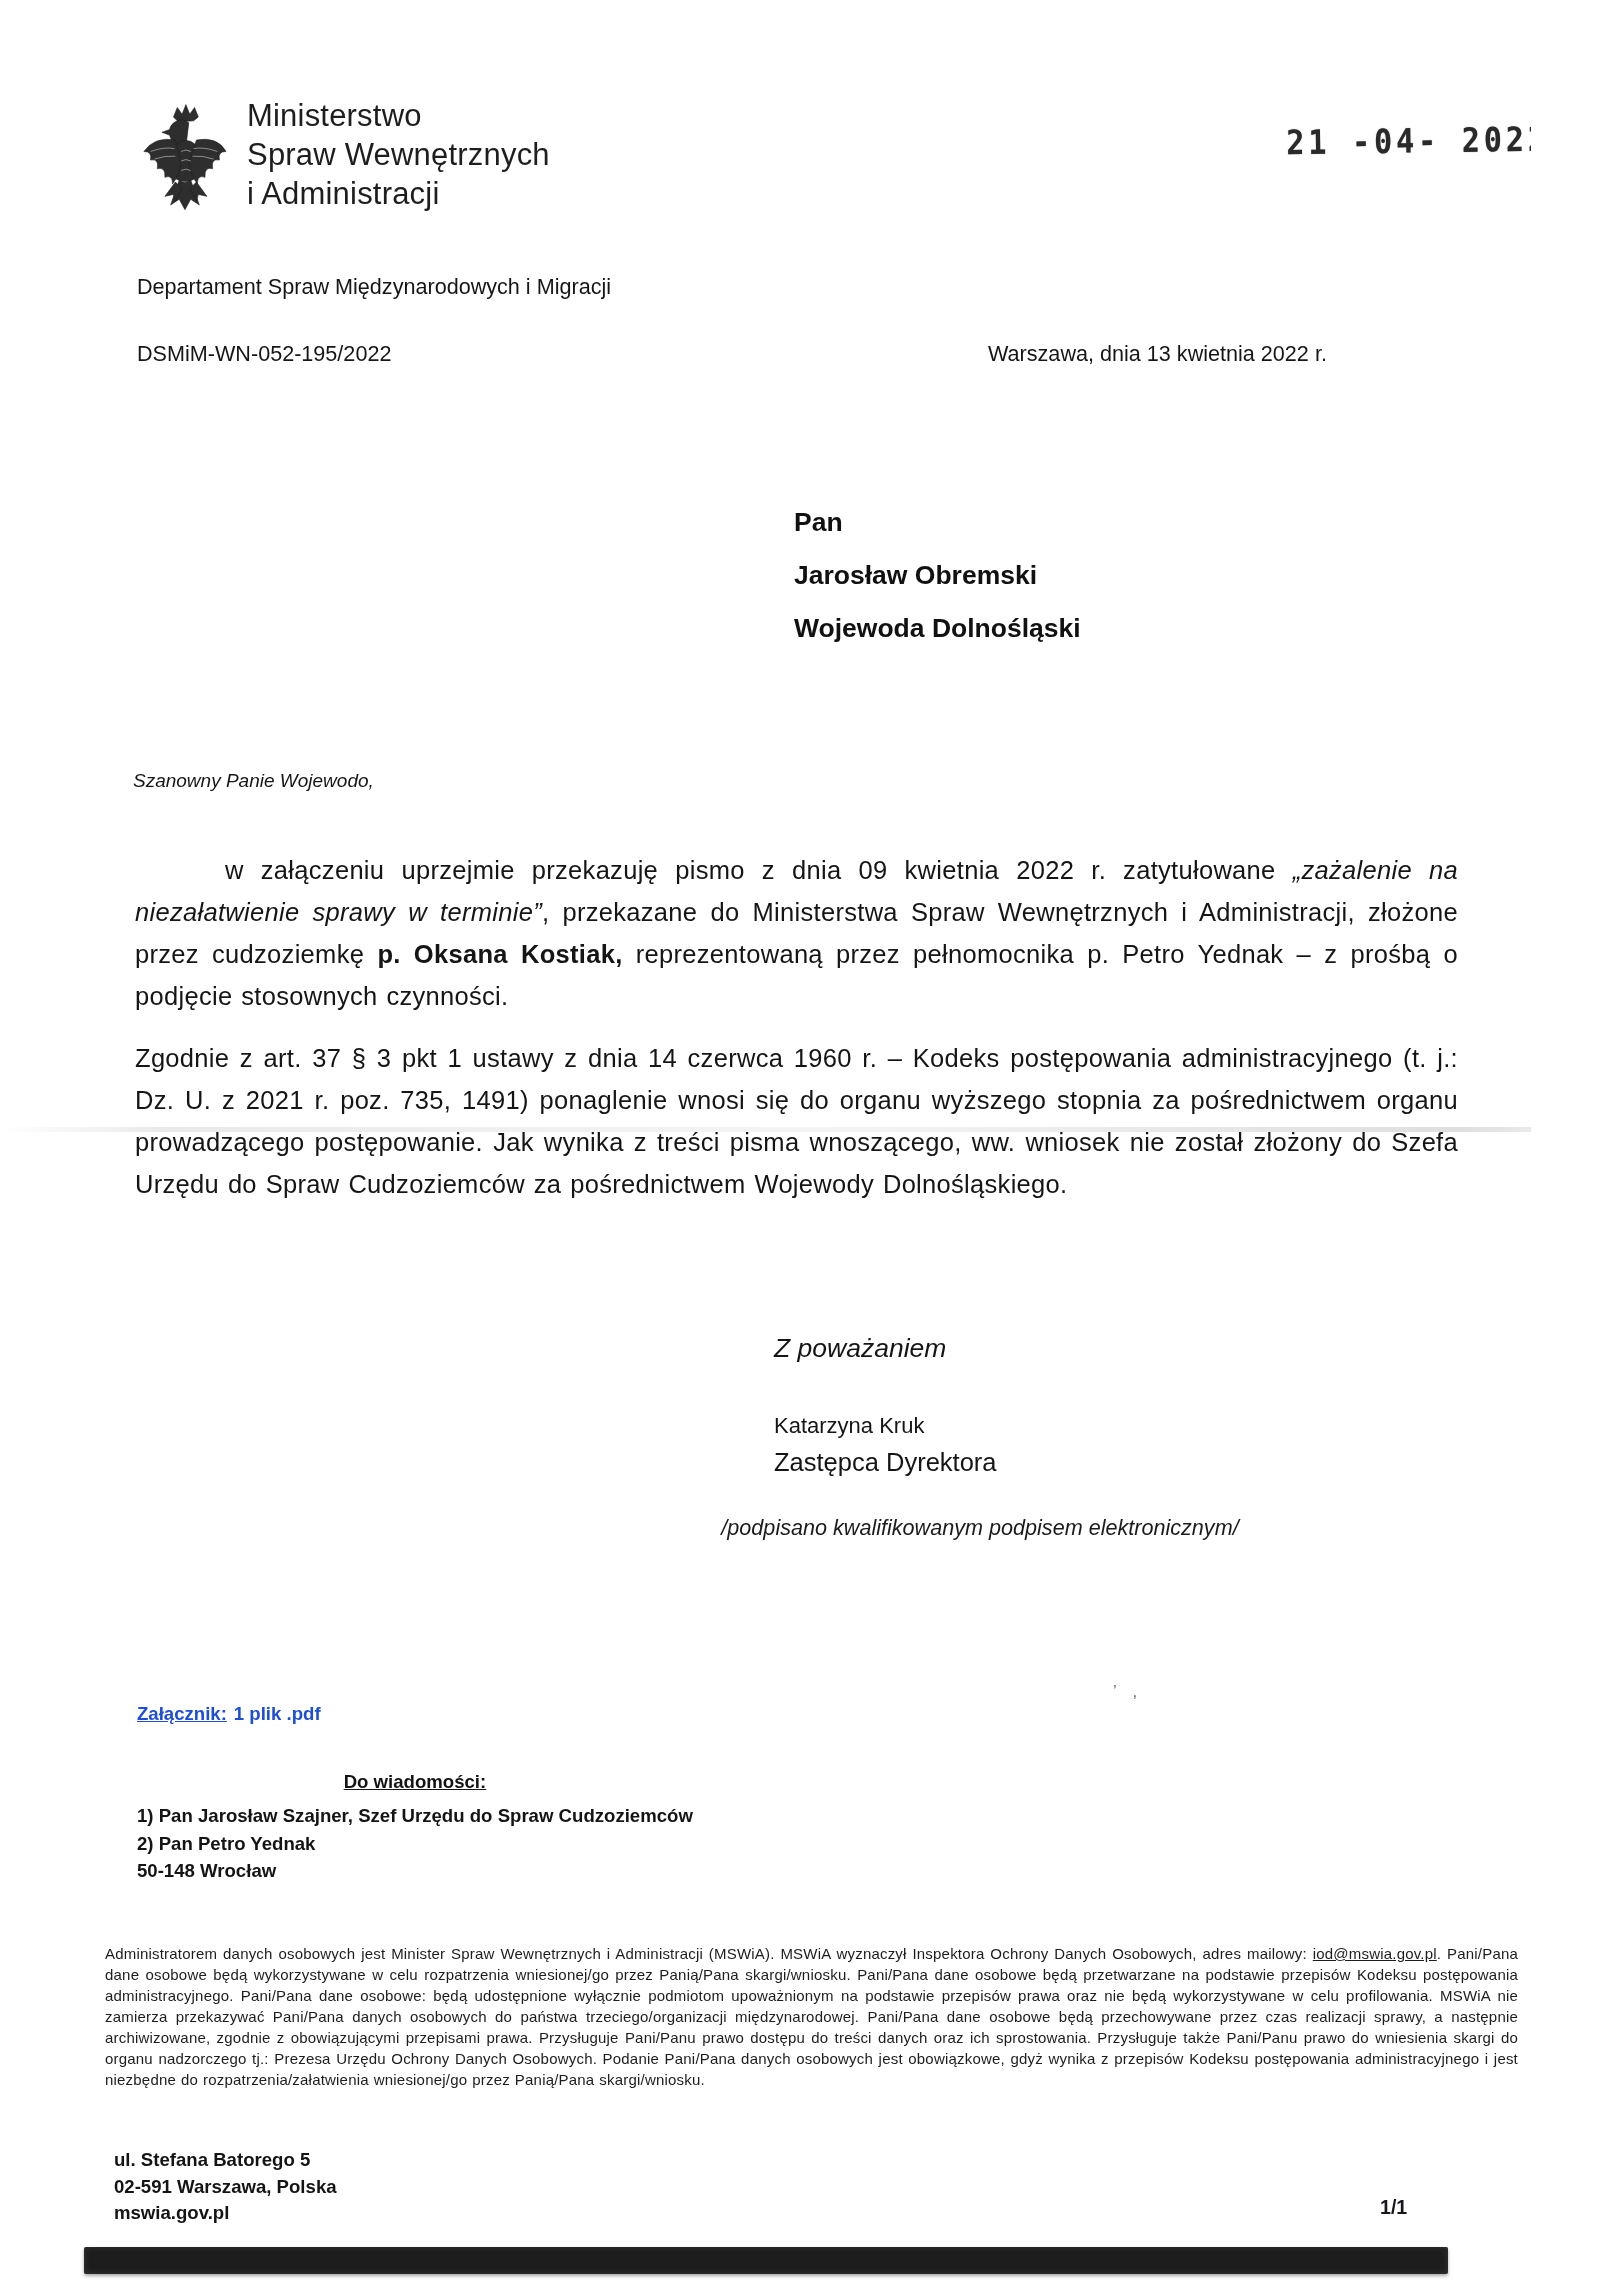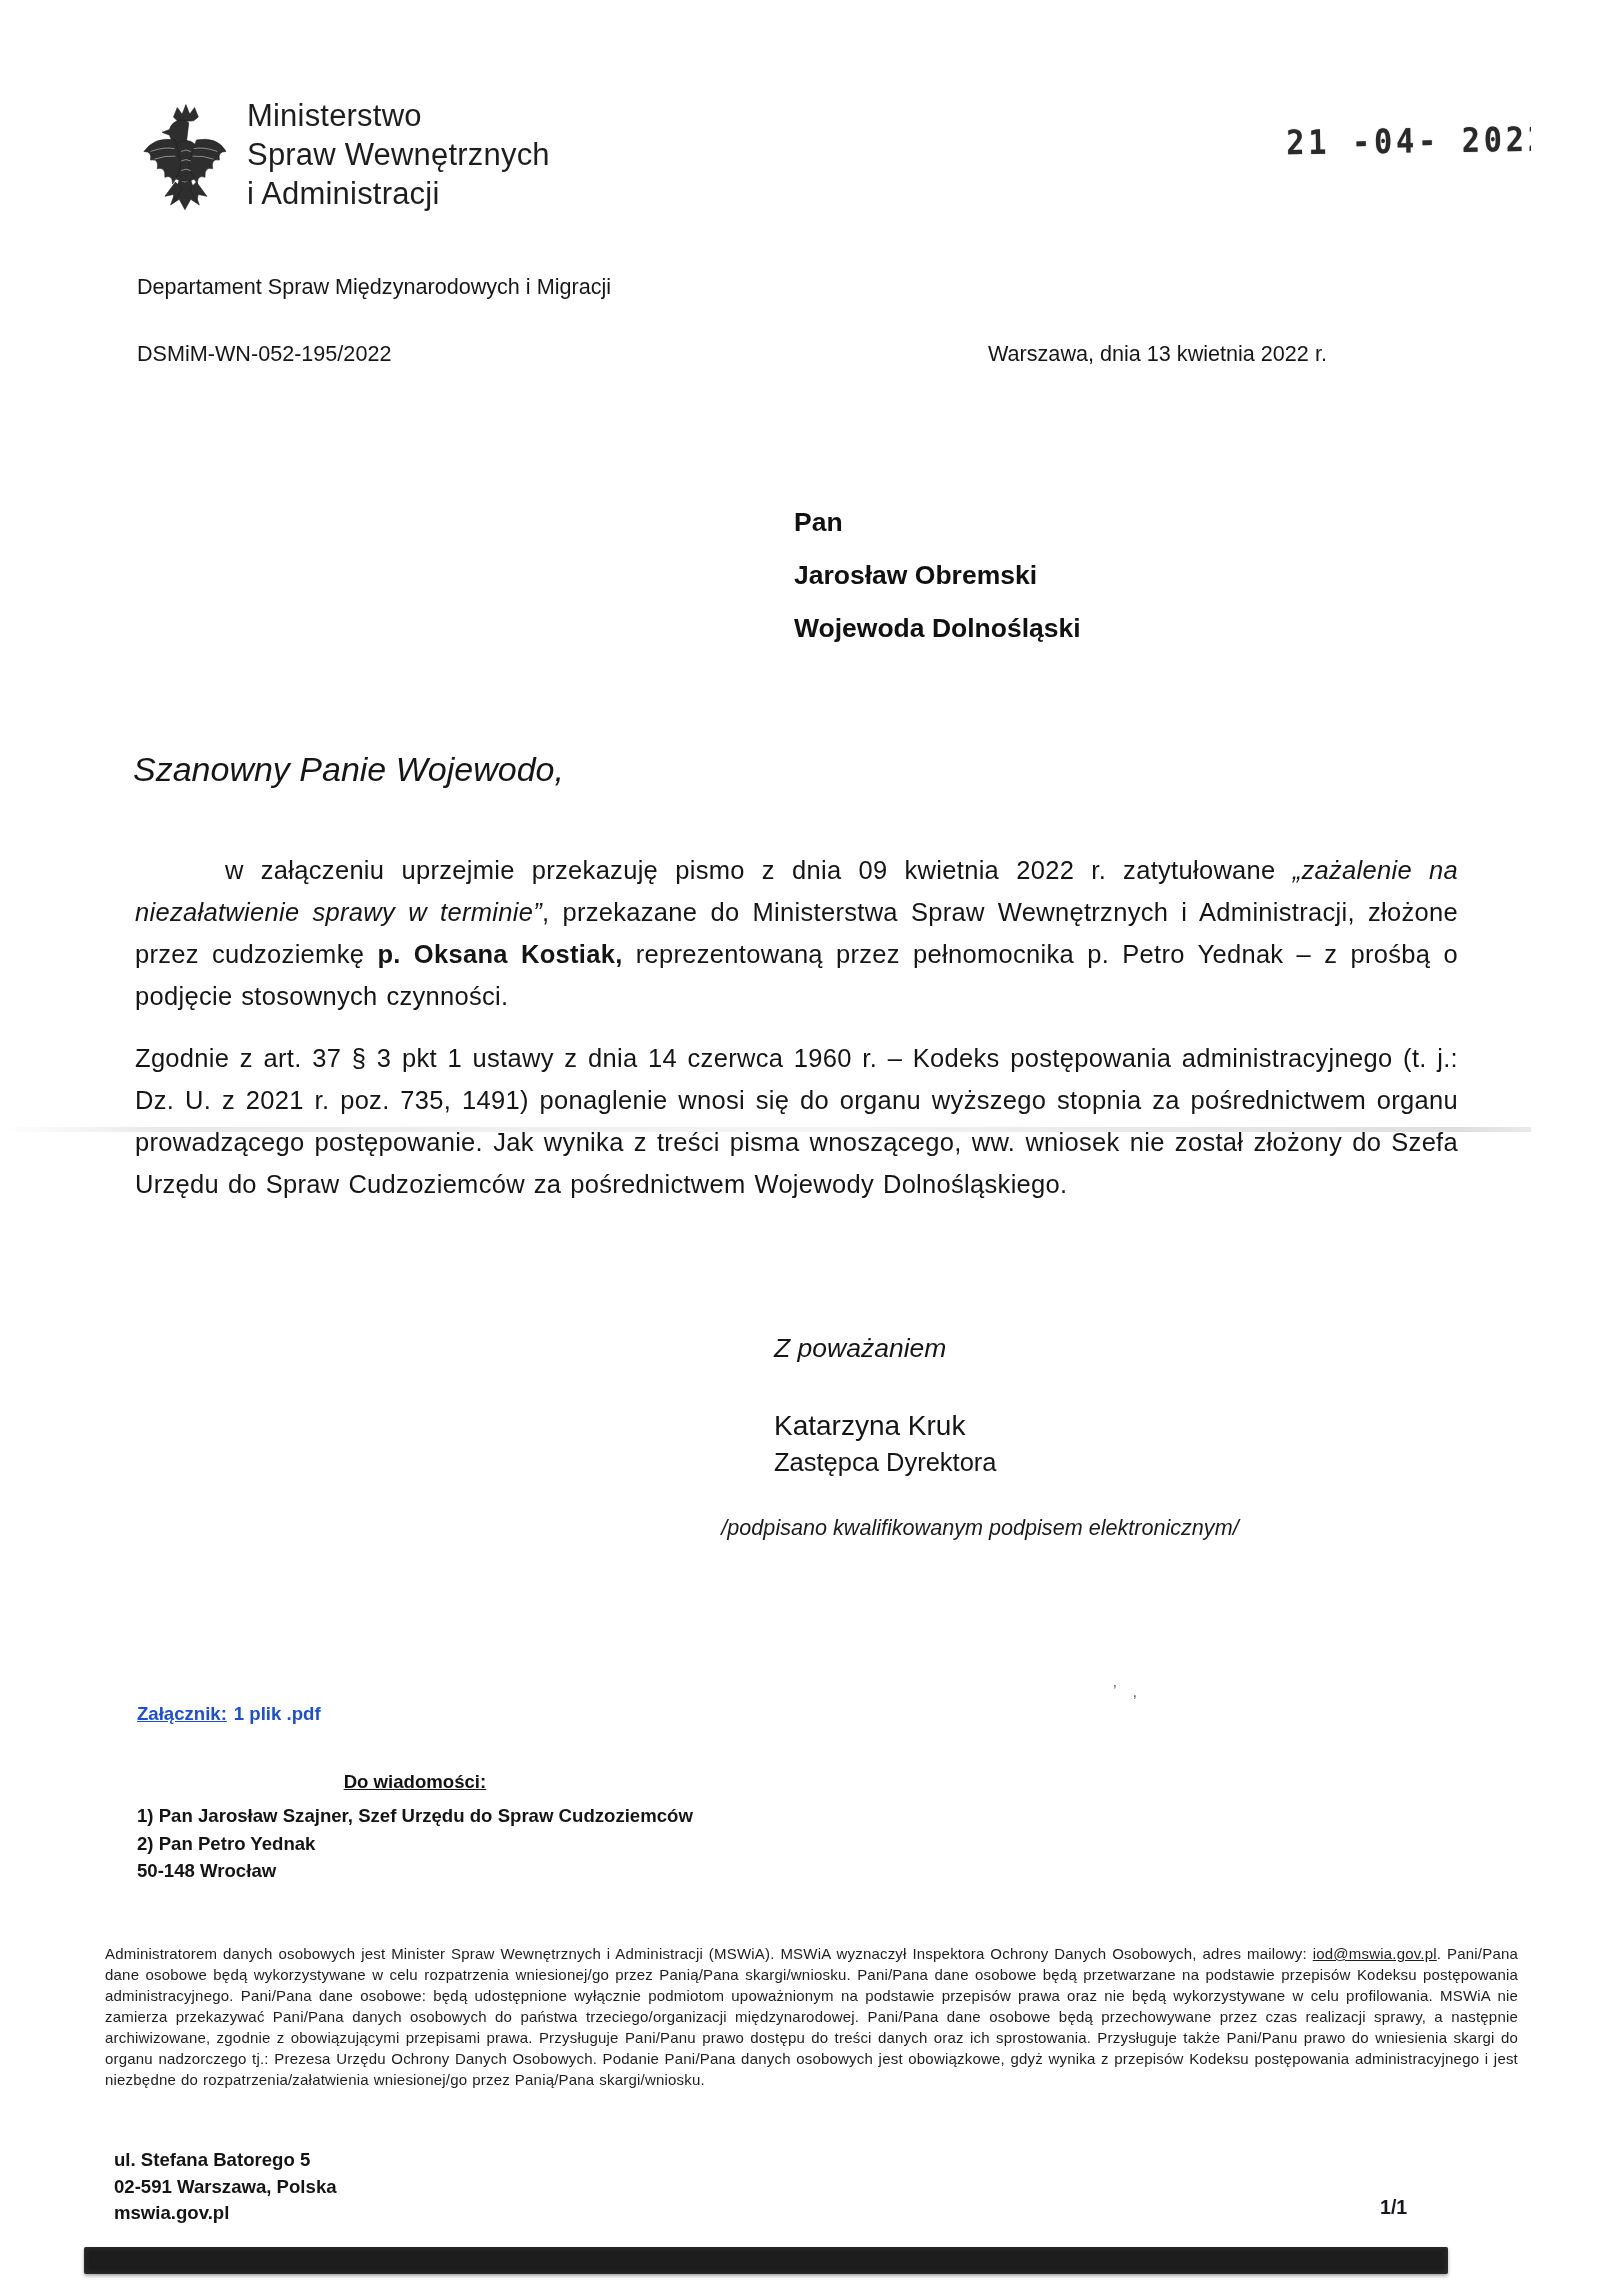--- a/index.html
+++ b/index.html
@@ -24,32 +24,32 @@
     white-space:nowrap;
   }
   .department { left:137px; top:274px; font-size:21.6px; color:#161616; }
   .reference  { left:137px; top:341px; font-size:21.6px; color:#161616; }
   .place-date { left:988px; top:341px; font-size:21.6px; color:#161616; }
 
   
   .recipient { left:794px; top:496px; font-size:26.5px; font-weight:700; line-height:53px; color:#111; }
 
   
-  .salutation { left:133px; top:750px; font-size:34px; font-style:italic; color:#161616; }
+  .salutation { left:133px; top:770px; font-size:19px; font-style:italic; color:#161616; }
   .body-par {
     left:135px; width:1323px; margin:0; font-size:25.5px; line-height:42px;
     text-align:justify; letter-spacing:0.3px; word-spacing:1.5px; color:#151515;
   }
   .par1 { top:849px; text-indent:90px; }
   .par2 { top:1037px; }
 
   
   .closing { left:774px; top:1333px; width:392px; text-align:left; color:#151515; }
   .valediction { font-size:26.5px; font-style:italic; margin-bottom:43px; }
-  .signer-name  { font-size:28px; line-height:37px; }
+  .signer-name  { font-size:22px; line-height:37px; }
   .signer-title { font-size:25.5px; line-height:37px; }
   .sig-note { left:676px; top:1515px; width:608px; text-align:center; font-size:21.6px; font-style:italic; color:#1b1b1b; }
 
   
   .attachment { left:137px; top:1703px; font-size:18.6px; font-weight:700; color:#1d4ed8; }
   .attachment .val { margin-left:6.9px; }
   .cc { left:137px; top:1768px; font-size:18.6px; font-weight:700; line-height:27.4px; color:#141414; }
   .cc .cc-label { margin-bottom:7px;text-align:center; }
 
   

